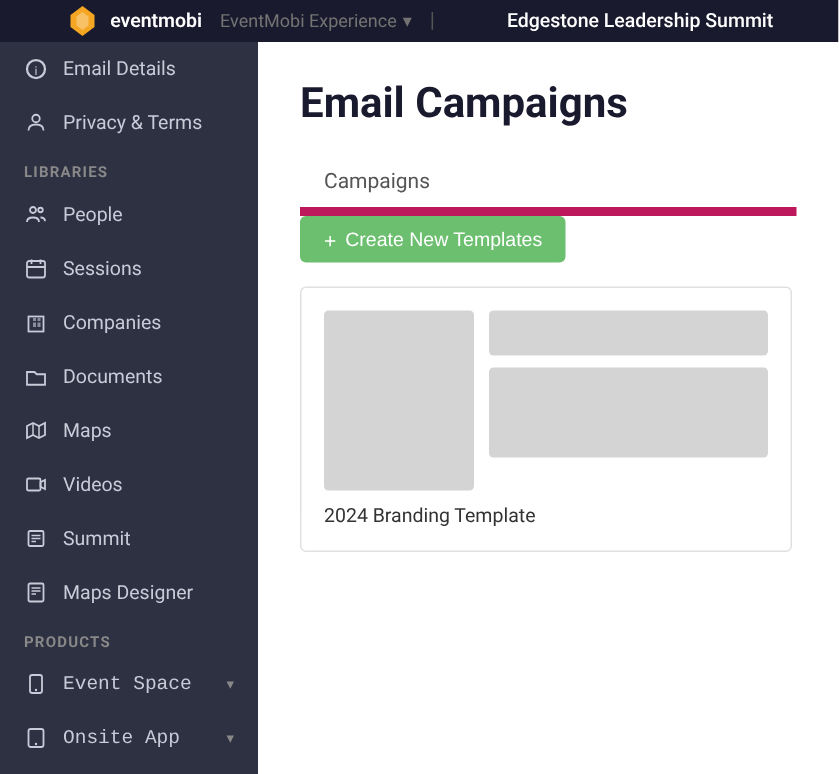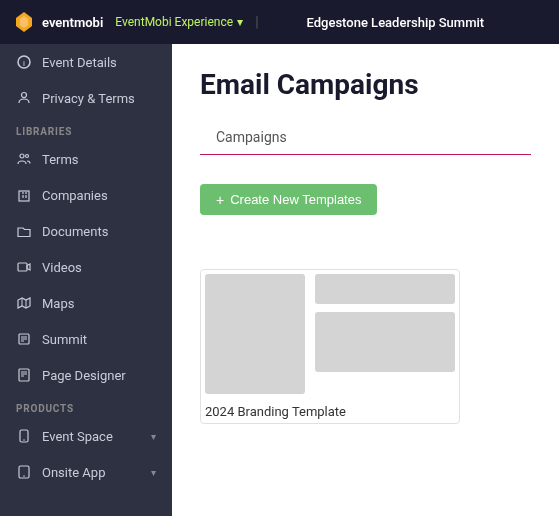--- a/index.html
+++ b/index.html
@@ -1,61 +1,61 @@
 <!DOCTYPE html>
 <html><head>
   <meta charset="utf-8">
   <style>
     * { box-sizing: border-box; margin: 0; padding: 0; }
     body { font-family: -apple-system, BlinkMacSystemFont, 'Segoe UI', Roboto, sans-serif; display: flex; flex-direction: column; height: 516px; width: 559px; overflow: hidden; background: #fff; }
 
     
     .top-nav {
-      display: flex; align-items: center; height: 44px; background: #1a1a2e; padding: 0 12px; gap: 12px; flex-shrink: 0;
+      display: flex; align-items: center; height: 28px; background: #1a1a2e; padding: 0 12px; gap: 12px; flex-shrink: 0; justify-content: center;
     }
     .brand { display: flex; align-items: center; gap: 6px; }
     .brand-logo { width: 24px; height: 24px; }
     .brand-name { color: #fff; font-size: 13px; font-weight: 600; }
-    .nav-dropdown { color: #bef264; font-size: 12px; display: flex; align-items: center; gap: 4px; cursor: pointer; }
+    .nav-dropdown { color: #737373; font-size: 12px; display: flex; align-items: center; gap: 4px; cursor: pointer; }
     .nav-separator { color: #555; font-size: 14px; }
     .nav-event-name { color: #fff; font-size: 13px; font-weight: 500; margin-left: 36px; }
 
     
     .layout { display: flex; flex: 1; overflow: hidden; }
 
     
     .sidebar { width: 172px; background: #2d3142; flex-shrink: 0; display: flex; flex-direction: column; overflow-y: auto; }
     .sidebar-item {
       display: flex; align-items: center; gap: 10px; padding: 10px 16px; color: #c8ccd8; font-size: 13px; cursor: pointer; text-decoration: none;
     }
     .sidebar-icon { width: 16px; height: 16px; display: flex; align-items: center; justify-content: center; flex-shrink: 0; }
     .sidebar-section-label { padding: 10px 16px 4px; font-size: 10px; font-weight: 700; color: #888; letter-spacing: 0.08em; text-transform: uppercase; }
     .sidebar-item-with-arrow { justify-content: space-between; }
-    .sidebar-item-left { display: flex; align-items: center; gap: 10px; }
+    .sidebar-item-left { display: flex; align-items: flex-start; gap: 10px; font-family: Liberation Mono, monospace; }
     .arrow-icon { font-size: 10px; color: #888; }
 
     
     .main { flex: 1; background: #fff; padding: 24px 28px; overflow-y: auto; border-radius: 27px; }
     .page-title { font-size: 28px; font-weight: 700; color: #1a1a2e; margin-bottom: 20px; }
 
     
-    .tabs { display: flex; border-bottom: 1px solid #be185d; margin-bottom: 29px; }
+    .tabs { display: flex; border-bottom: 6px solid #be185d; margin-bottom: 0; }
     .tab {
       padding: 8px 16px; font-size: 14px; cursor: pointer; color: #555; border-bottom: 2px solid transparent; margin-bottom: -1px;
     }
     .tab.blue-active { color: #4a90d9; border-bottom-color: #4a90d9; font-weight: 500; }
 
     
     .create-btn {
       display: inline-flex; align-items: center; gap: 6px; background: #6bbf6e; color: #fff; border: none; border-radius: 4px; padding: 8px 16px; font-size: 13px; font-weight: 500; cursor: pointer; margin-bottom: 16px;
     }
 
     
     .template-card {
-      border: 1px solid #e0e0e0; border-radius: 4px; padding: 4px; width: 260px; margin-top: 38px;
+      border: 1px solid #e0e0e0; border-radius: 4px; padding: 15px; width: 328px;
     }
     .template-preview {
       display: flex; gap: 10px; margin-bottom: 10px; height: 120px;
     }
     .preview-left { width: 100px; background: #d4d4d4; border-radius: 3px; flex-shrink: 0; }
     .preview-right { flex: 1; display: flex; flex-direction: column; gap: 8px; }
     .preview-top { height: 30px; background: #d4d4d4; border-radius: 3px; }
     .preview-bottom { height: 60px; background: #d4d4d4; border-radius: 3px; }
     .template-name { font-size: 13px; color: #333; }
   </style>
@@ -82,21 +82,21 @@
 
   <nav class="sidebar">
 
     <div class="sidebar-item">
       <span class="sidebar-icon">
         <svg width="14" height="14" viewBox="0 0 14 14" fill="none">
           <circle cx="7" cy="7" r="6" stroke="#c8ccd8" stroke-width="1.5"></circle>
           <text x="7" y="11" text-anchor="middle" font-size="8" fill="#c8ccd8">i</text>
         </svg>
       </span>
-      <span>Event Details</span>
+      <span>Email Details</span>
     </div>
     <div class="sidebar-item">
       <span class="sidebar-icon">
         <svg width="14" height="14" viewBox="0 0 14 14" fill="none">
           <circle cx="7" cy="4" r="2.5" stroke="#c8ccd8" stroke-width="1.2"></circle>
           <path d="M2 12c0-2.8 2.2-4 5-4s5 1.2 5 4" stroke="#c8ccd8" stroke-width="1.2" fill="none"></path>
         </svg>
       </span>
       <span>Privacy &amp; Terms</span>
     </div>
@@ -105,21 +105,32 @@
 
     <div class="sidebar-item">
       <span class="sidebar-icon">
         <svg width="14" height="14" viewBox="0 0 14 14" fill="none">
           <circle cx="5" cy="4" r="2" stroke="#c8ccd8" stroke-width="1.2"></circle>
           <path d="M1 12c0-2 1.8-3 4-3s4 1 4 3" stroke="#c8ccd8" stroke-width="1.2" fill="none"></path>
           <circle cx="10" cy="4" r="1.5" stroke="#c8ccd8" stroke-width="1.2"></circle>
           <path d="M10 9c1.5 0 3 0.7 3 2.5" stroke="#c8ccd8" stroke-width="1.2" fill="none"></path>
         </svg>
       </span>
-      <span>Terms</span>
+      <span>People</span>
+    </div>
+    <div class="sidebar-item">
+      <span class="sidebar-icon">
+        <svg width="14" height="14" viewBox="0 0 14 14" fill="none">
+          <rect x="1" y="2" width="12" height="11" rx="1.5" stroke="#c8ccd8" stroke-width="1.2"></rect>
+          <line x1="4" y1="1" x2="4" y2="4" stroke="#c8ccd8" stroke-width="1.2"></line>
+          <line x1="10" y1="1" x2="10" y2="4" stroke="#c8ccd8" stroke-width="1.2"></line>
+          <line x1="1" y1="6" x2="13" y2="6" stroke="#c8ccd8" stroke-width="1.2"></line>
+        </svg>
+      </span>
+      <span>Sessions</span>
     </div>
     <div class="sidebar-item">
       <span class="sidebar-icon">
         <svg width="14" height="14" viewBox="0 0 14 14" fill="none">
           <rect x="2" y="3" width="10" height="10" stroke="#c8ccd8" stroke-width="1.2"></rect>
           <rect x="5" y="7" width="2" height="3" fill="#c8ccd8" opacity="0.6"></rect>
           <rect x="8" y="7" width="2" height="3" fill="#c8ccd8" opacity="0.6"></rect>
           <rect x="5" y="4" width="2" height="2" fill="#c8ccd8" opacity="0.6"></rect>
           <rect x="8" y="4" width="2" height="2" fill="#c8ccd8" opacity="0.6"></rect>
         </svg>
@@ -130,35 +141,35 @@
       <span class="sidebar-icon">
         <svg width="14" height="14" viewBox="0 0 14 14" fill="none">
           <path d="M1 4h5l1.5 1.5H13v7H1V4z" stroke="#c8ccd8" stroke-width="1.2"></path>
         </svg>
       </span>
       <span>Documents</span>
     </div>
     <div class="sidebar-item">
       <span class="sidebar-icon">
         <svg width="14" height="14" viewBox="0 0 14 14" fill="none">
-          <rect x="1" y="3" width="9" height="8" rx="1" stroke="#c8ccd8" stroke-width="1.2"></rect>
-          <path d="M10 5.5l3-1.5v6l-3-1.5V5.5z" stroke="#c8ccd8" stroke-width="1.2" fill="none"></path>
-        </svg>
-      </span>
-      <span>Videos</span>
-    </div>
-    <div class="sidebar-item">
-      <span class="sidebar-icon">
-        <svg width="14" height="14" viewBox="0 0 14 14" fill="none">
           <path d="M5 2L1 4v8l4-2 4 2 4-2V2l-4 2-4-2z" stroke="#c8ccd8" stroke-width="1.2"></path>
           <line x1="5" y1="2" x2="5" y2="10" stroke="#c8ccd8" stroke-width="1"></line>
           <line x1="9" y1="4" x2="9" y2="12" stroke="#c8ccd8" stroke-width="1"></line>
         </svg>
       </span>
       <span>Maps</span>
+    </div>
+    <div class="sidebar-item">
+      <span class="sidebar-icon">
+        <svg width="14" height="14" viewBox="0 0 14 14" fill="none">
+          <rect x="1" y="3" width="9" height="8" rx="1" stroke="#c8ccd8" stroke-width="1.2"></rect>
+          <path d="M10 5.5l3-1.5v6l-3-1.5V5.5z" stroke="#c8ccd8" stroke-width="1.2" fill="none"></path>
+        </svg>
+      </span>
+      <span>Videos</span>
     </div>
     <div class="sidebar-item">
       <span class="sidebar-icon">
         <svg width="14" height="14" viewBox="0 0 14 14" fill="none">
           <rect x="2" y="2" width="10" height="10" rx="1" stroke="#c8ccd8" stroke-width="1.2"></rect>
           <line x1="4" y1="5" x2="10" y2="5" stroke="#c8ccd8" stroke-width="1"></line>
           <line x1="4" y1="7" x2="10" y2="7" stroke="#c8ccd8" stroke-width="1"></line>
           <line x1="4" y1="9" x2="7" y2="9" stroke="#c8ccd8" stroke-width="1"></line>
         </svg>
       </span>
@@ -166,21 +177,21 @@
     </div>
     <div class="sidebar-item">
       <span class="sidebar-icon">
         <svg width="14" height="14" viewBox="0 0 14 14" fill="none">
           <rect x="2" y="1" width="10" height="12" rx="1" stroke="#c8ccd8" stroke-width="1.2"></rect>
           <line x1="4" y1="4" x2="10" y2="4" stroke="#c8ccd8" stroke-width="1"></line>
           <line x1="4" y1="6" x2="10" y2="6" stroke="#c8ccd8" stroke-width="1"></line>
           <line x1="4" y1="8" x2="7" y2="8" stroke="#c8ccd8" stroke-width="1"></line>
         </svg>
       </span>
-      <span>Page Designer</span>
+      <span>Maps Designer</span>
     </div>
 
     <div class="sidebar-section-label">PRODUCTS</div>
 
     <div class="sidebar-item sidebar-item-with-arrow">
       <div class="sidebar-item-left">
         <span class="sidebar-icon">
           <svg width="14" height="14" viewBox="0 0 14 14" fill="none">
             <rect x="3" y="1" width="8" height="12" rx="1.5" stroke="#c8ccd8" stroke-width="1.2"></rect>
             <circle cx="7" cy="11" r="0.8" fill="#c8ccd8"></circle>

